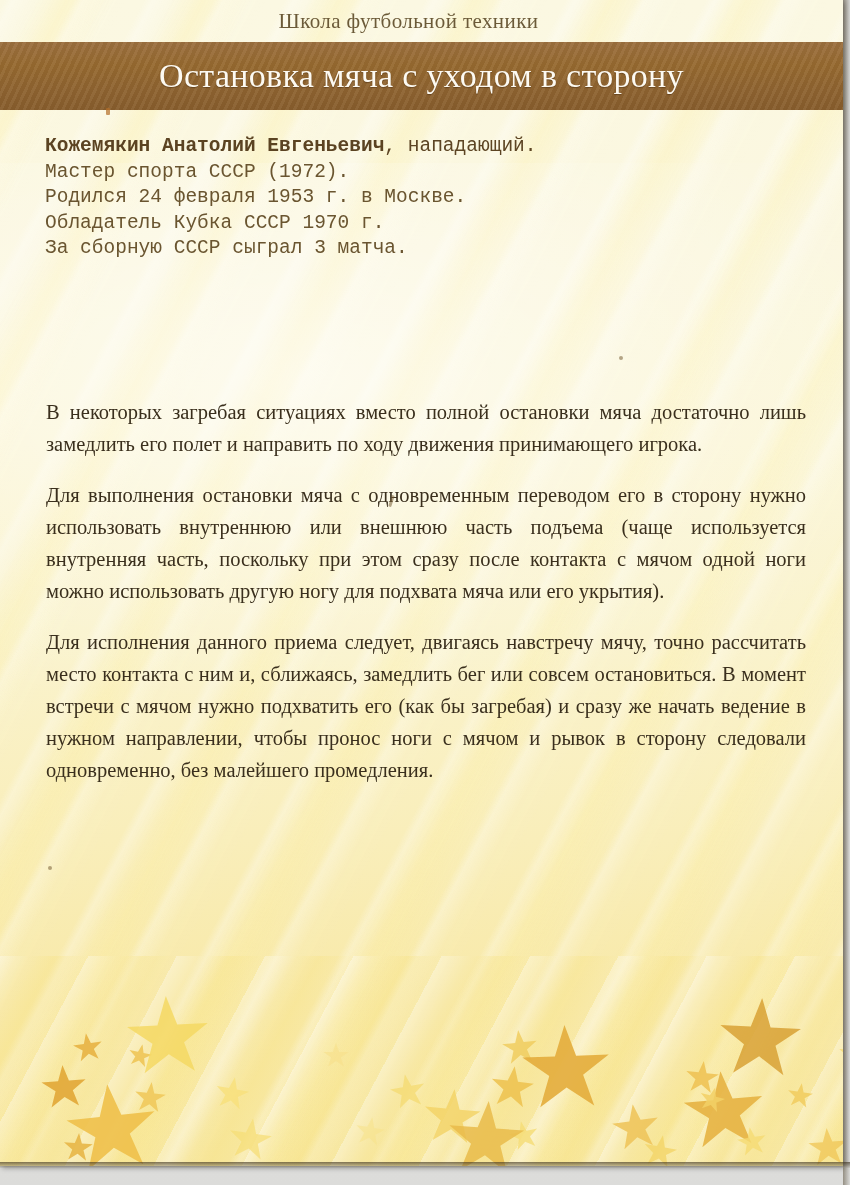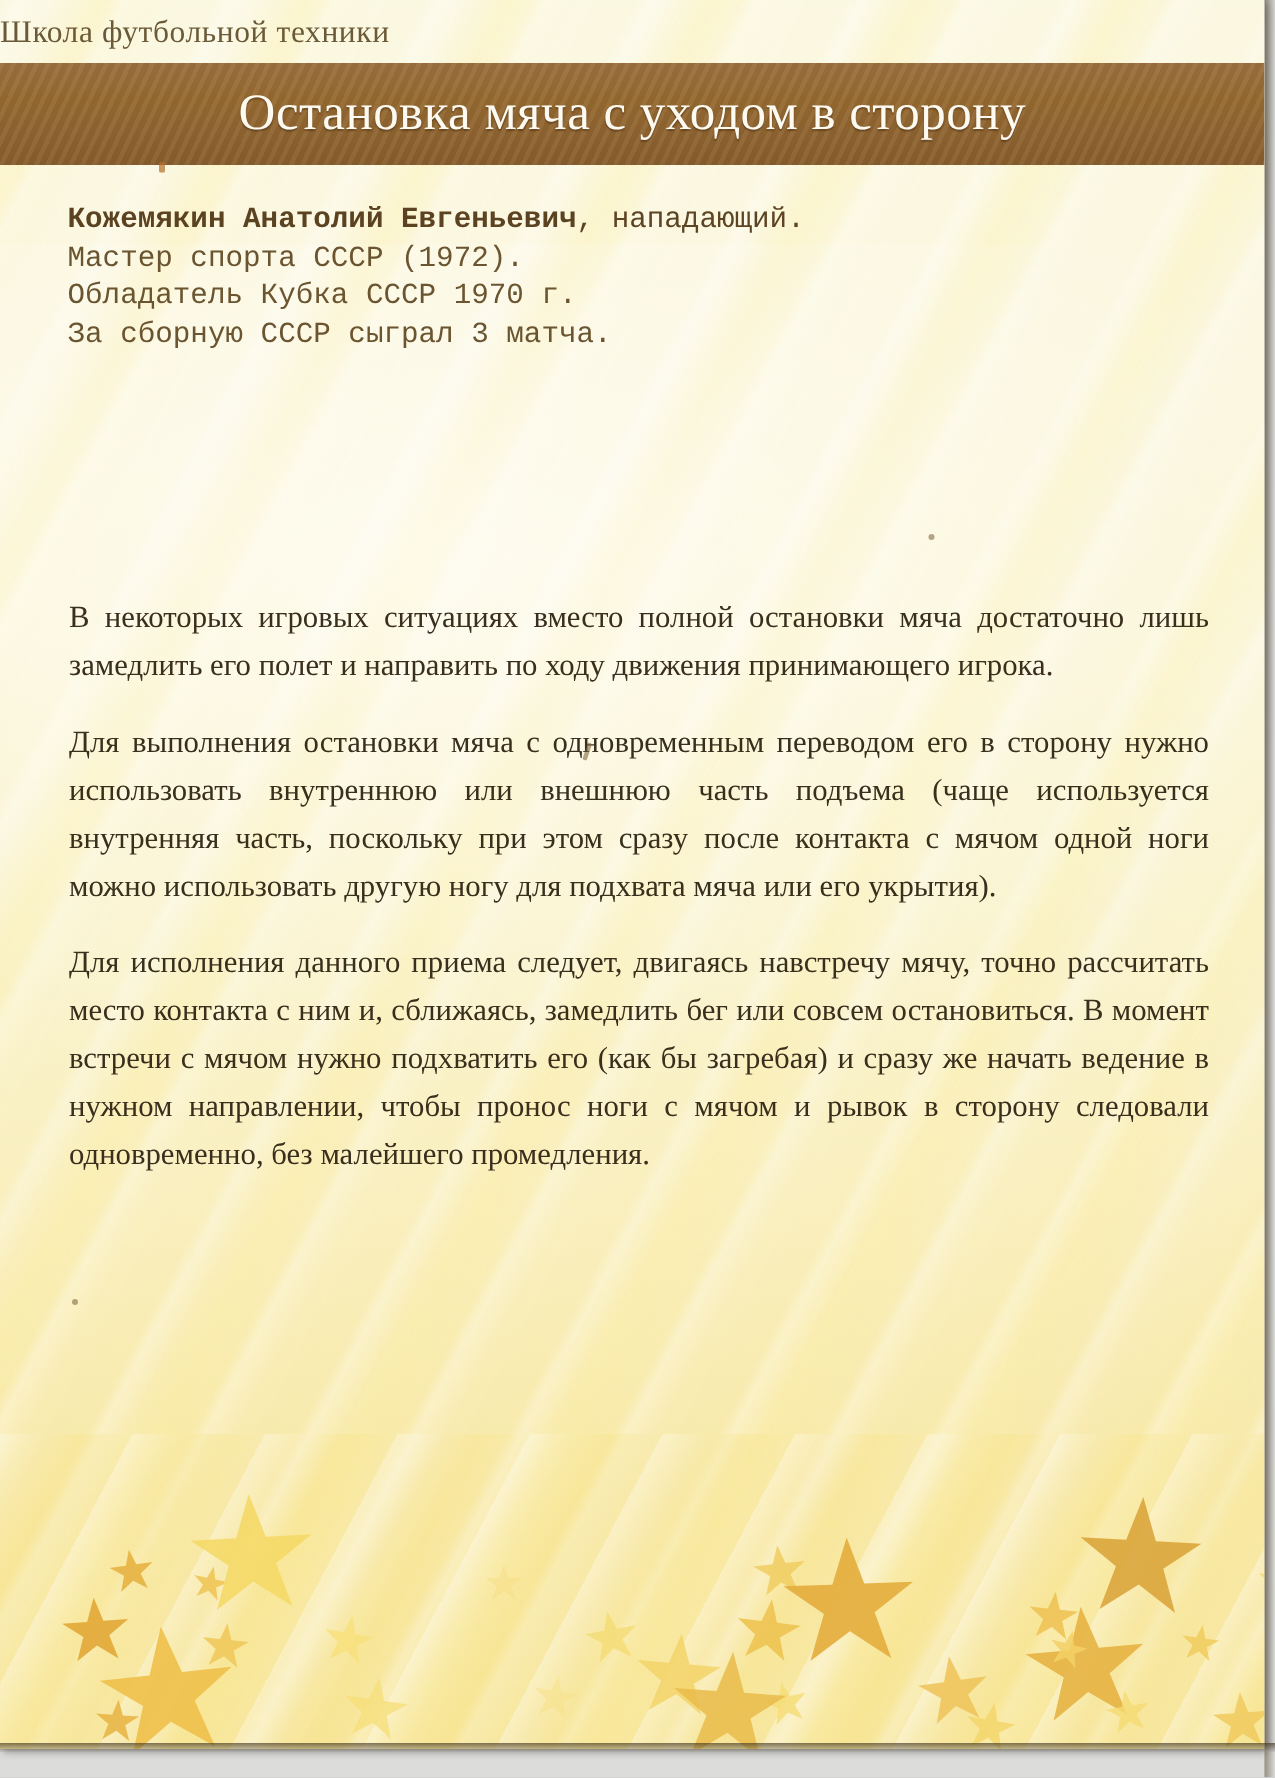--- a/index.html
+++ b/index.html
@@ -77,21 +77,21 @@
                 rgba(255,255,255,0) 75%);
   }
 
   
   .running-head {
     position: absolute;
     top: 0; left: 0; right: 0;
     height: 42px;
     display: flex;
     align-items: center;
-    justify-content: flex-start;
+    justify-content: center;
     padding-right: 26px;
     box-sizing: border-box;
     border-radius: 17px;
   }
   .running-head-text {
     font-size: 21px;
     letter-spacing: .4px;
     color: #6b5a38;
     font-family: "Liberation Serif", "DejaVu Serif", serif;
   }
@@ -237,26 +237,27 @@
 
     <div class="title-band">
       <div class="title-text">Остановка мяча с уходом в сторону</div>
     </div>
 
     <div class="bio">
       <div class="bio-line first">
         <span class="bio-name">Кожемякин Анатолий Евгеньевич</span><span>, нападающий.</span>
       </div>
       <div class="bio-line">Мастер спорта СССР (1972).</div>
+      <div class="bio-line">Родился 24 февраля 1953 г. в Москве.</div>
       <div class="bio-line">Обладатель Кубка СССР 1970 г.</div>
       <div class="bio-line">За сборную СССР сыграл 3 матча.</div>
     </div>
 
     <div class="body-copy">
-      <p class="para">В некоторых игровых ситуациях вместо полной остановки мяча достаточно лишь замедлить его полет и направить по ходу движения принимающего игрока.</p>
+      <p class="para">В некоторых загребая ситуациях вместо полной остановки мяча достаточно лишь замедлить его полет и направить по ходу движения принимающего игрока.</p>
       <p class="para">Для выполнения остановки мяча с одновременным переводом его в сторону нужно использовать внутреннюю или внешнюю часть подъема (чаще используется внутренняя часть, поскольку при этом сразу после контакта с мячом одной ноги можно использовать другую ногу для подхвата мяча или его укрытия).</p>
       <p class="para">Для исполнения данного приема следует, двигаясь навстречу мячу, точно рассчитать место контакта с ним и, сближаясь, замедлить бег или совсем остановиться. В момент встречи с мячом нужно подхватить его (как бы загребая) и сразу же начать ведение в нужном направлении, чтобы пронос ноги с мячом и рывок в сторону следовали одновременно, без малейшего промедления.</p>
     </div>
 
     <div class="starfield">
       <div class="starfield-wash"></div>
     <span class="star" style="left: 73px; top: 77px; width: 30px; height: 30px; background: rgb(232, 181, 72); opacity: 0.95; transform: rotate(-8deg);"></span>
         <span class="star" style="left: 128px; top: 88px; width: 24px; height: 24px; background: rgb(238, 197, 86); opacity: 0.9; transform: rotate(12deg);"></span>
         <span class="star" style="left: 41px; top: 109px; width: 46px; height: 46px; background: rgb(227, 171, 60); opacity: 0.95; transform: rotate(-4deg);"></span>
         <span class="star" style="left: 134px; top: 126px; width: 32px; height: 32px; background: rgb(239, 201, 92); opacity: 0.9; transform: rotate(6deg);"></span>

